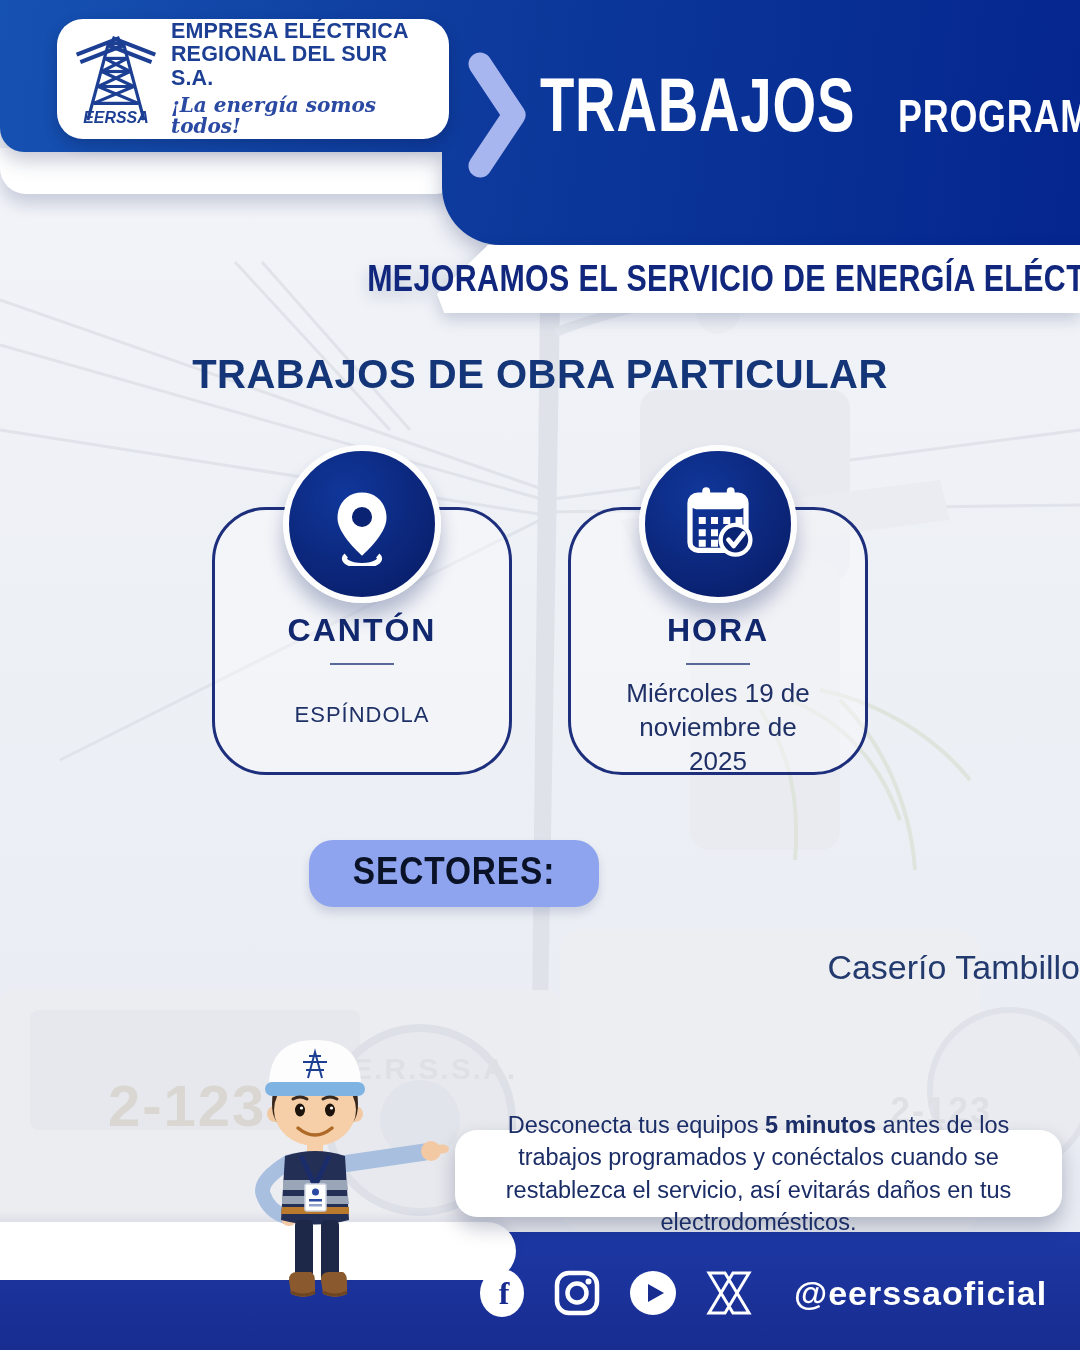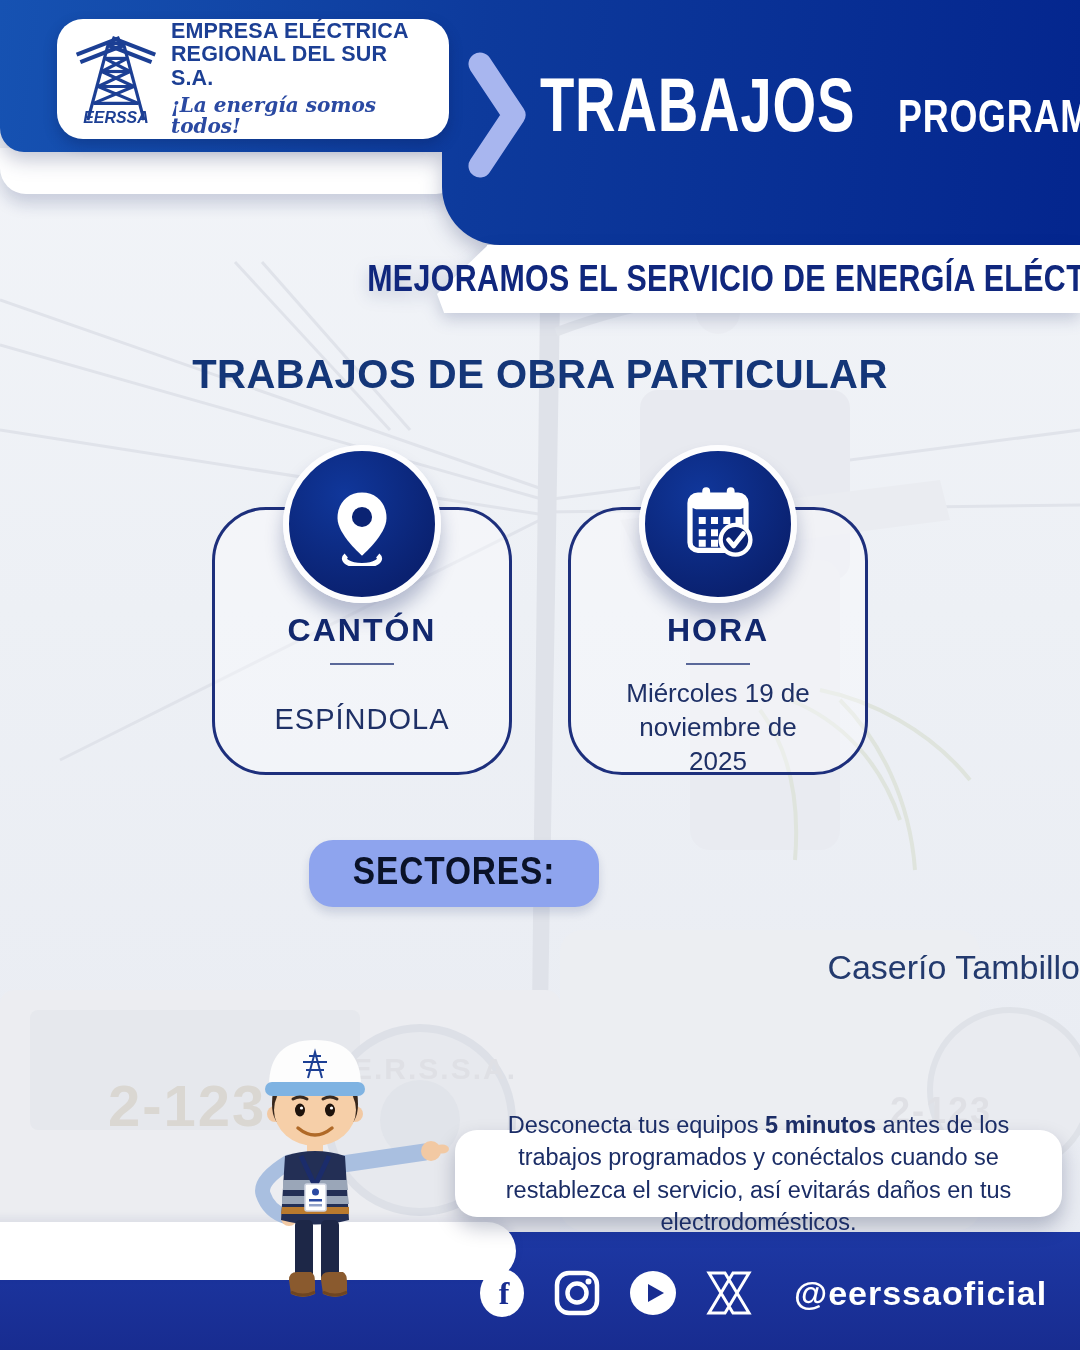--- a/index.html
+++ b/index.html
@@ -180,21 +180,21 @@
     <div class="card">
       <div class="card-circle">
         <svg width="84" height="84" viewBox="0 0 96 96">
           <path d="M30,84 A20,8 0 1 0 66,84" stroke="#fff" stroke-width="6" fill="none"></path>
           <path d="M48,12 C31,12 20,25 20,41 C20,60 48,84 48,84 C48,84 76,60 76,41 C76,25 65,12 48,12 Z" fill="#fff"></path>
           <circle cx="48" cy="40" r="11.5" fill="#0b2373"></circle>
         </svg>
       </div>
       <div class="card-label">CANTÓN</div>
       <hr class="card-divider">
-      <div class="card-value" style="font-size:29px;letter-spacing:1px;margin-top:36px;">ESPÍNDOLA</div>
+      <div class="card-value" style="font-size:22px;letter-spacing:1px;margin-top:36px;">ESPÍNDOLA</div>
     </div>
 
     <div class="card">
       <div class="card-circle">
         <svg width="84" height="84" viewBox="0 0 96 96">
           <rect x="30" y="6" width="9" height="18" rx="4.5" fill="#fff"></rect>
           <rect x="58" y="6" width="9" height="18" rx="4.5" fill="#fff"></rect>
           <rect x="16" y="15" width="64" height="63" rx="9" fill="none" stroke="#fff" stroke-width="6"></rect>
           <rect x="16" y="15" width="64" height="16" rx="7" fill="#fff"></rect>
           <g fill="#fff">

